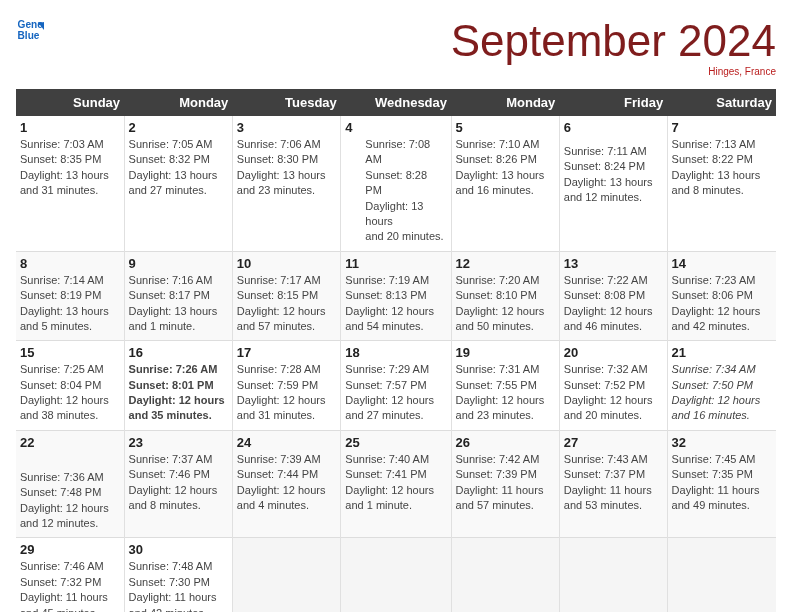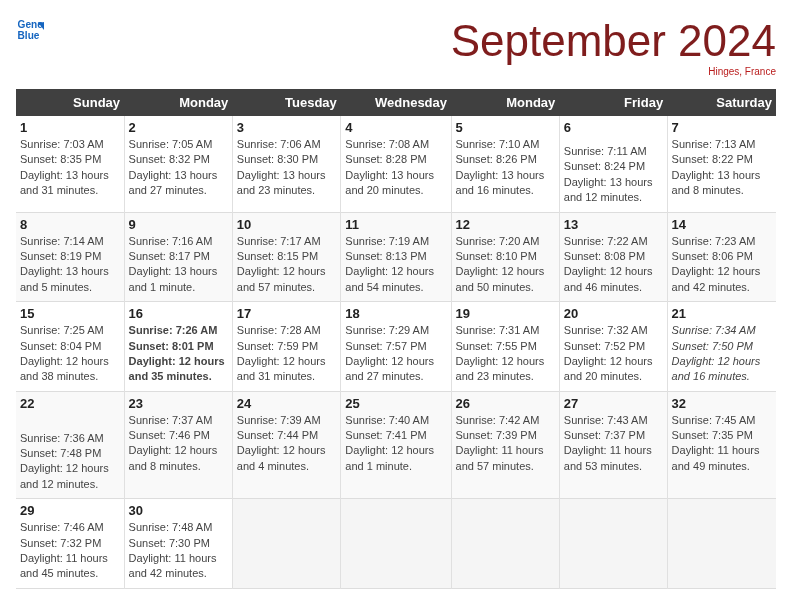--- a/index.html
+++ b/index.html
@@ -122,21 +122,21 @@
         </td>
         <td>
           <span class="day-num">3</span>
           <div class="day-info" style="white-space: pre-line;">Sunrise: 7:06 AM
 Sunset: 8:30 PM
 Daylight: 13 hours
 and 23 minutes.</div>
         </td>
         <td>
           <span class="day-num">4</span>
-          <div class="day-info" style="white-space: pre-line;">Sunrise: 7:08 AM
+          <div class="day-info" style="white-space: pre-line; margin-left: 20px;">Sunrise: 7:08 AM
 Sunset: 8:28 PM
 Daylight: 13 hours
 and 20 minutes.</div>
         </td>
         <td>
           <span class="day-num">5</span>
           <div class="day-info" style="white-space: pre-line;">Sunrise: 7:10 AM
 Sunset: 8:26 PM
 Daylight: 13 hours
 and 16 minutes.</div>

